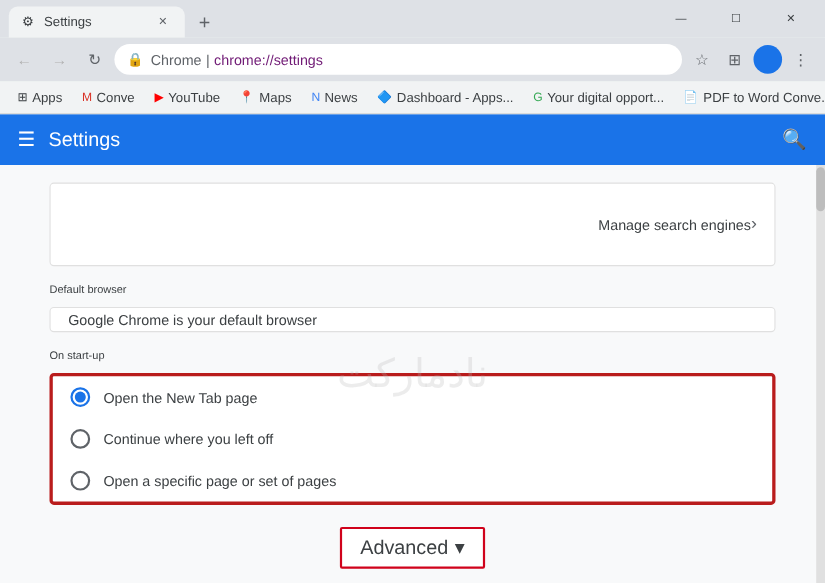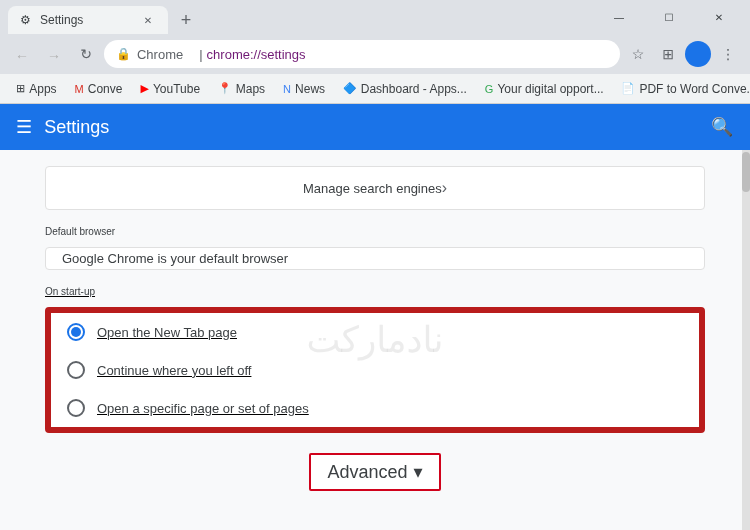--- a/index.html
+++ b/index.html
@@ -38,21 +38,21 @@
     .nav-btn {
       width: 28px; height: 28px; display: flex; align-items: center; justify-content: center;
       border-radius: 50%; cursor: pointer; color: #5f6368; font-size: 14px; background: transparent; border: none;
     }
     .nav-btn.disabled { color: #b0b0b0; cursor: default; }
     .omnibox {
       flex: 1; display: flex; align-items: center; background: white; border-radius: 20px;
       padding: 4px 12px; height: 28px; font-size: 13px; color: #3c4043;
     }
     .omnibox-lock { font-size: 12px; color: #5f6368; margin-right: 6px; }
-    .omnibox-source { color: #5f6368; margin-right: 16px; }
+    .omnibox-source { color: #5f6368; margin-right: 4px; }
     .omnibox-url { color: #701a75; }
     .toolbar-icons { display: flex; align-items: center; gap: 2px; }
     .toolbar-icon {
       width: 28px; height: 28px; display: flex; align-items: center; justify-content: center;
       border-radius: 50%; cursor: pointer; color: #5f6368; font-size: 14px;
     }
     .profile-icon {
       width: 26px; height: 26px; border-radius: 50%; background: #1a73e8;
       display: flex; align-items: center; justify-content: center; color: white; font-size: 12px;
     }
@@ -80,36 +80,36 @@
     .main-content {
       background: #f8f9fa; flex: 1; overflow-y: auto; padding: 0;
       height: calc(530px - 34px - 40px - 30px - 46px);
       position: relative;
     }
     .content-inner { max-width: 660px; margin: 0 auto; padding: 16px 0; }
 
     
     .settings-row {
       background: white; border: 1px solid #e0e0e0; border-radius: 4px;
-      padding: 12px 16px; display: flex; align-items: center; justify-content: center;
+      padding: 28px 16px; display: flex; align-items: center; justify-content: flex-end;
       margin-bottom: 16px; font-size: 13px; color: #3c4043; cursor: pointer;
     }
     .chevron-right { color: #5f6368; font-size: 16px; }
 
     
     .section-title { font-size: 10px; color: #3c4043; margin-bottom: 10px; font-weight: 400; }
 
     
     .info-box {
       background: white; border: 1px solid #e0e0e0; border-radius: 4px;
       padding: 3px 16px; font-size: 13px; color: #3c4043; margin-bottom: 16px;
     }
 
     
-    .startup-section { background: white; border: 6px solid #b91c1c; border-radius: 4px; overflow: hidden; margin-bottom: 20px; }
+    .startup-section { background: white; border: 3px solid #b91c1c; border-radius: 4px; overflow: hidden; margin-bottom: 20px; }
     .radio-option {
       display: flex; align-items: center; padding: 10px 16px; font-size: 13px; color: #3c4043;
       cursor: pointer;
     }
     .radio-circle {
       width: 18px; height: 18px; border-radius: 50%; border: 2px solid #5f6368;
       margin-right: 12px; flex-shrink: 0; display: flex; align-items: center; justify-content: center;
     }
     .radio-circle.selected { border-color: #1a73e8; }
     .radio-inner { width: 10px; height: 10px; border-radius: 50%; background: #1a73e8; }
@@ -228,21 +228,21 @@
       <span class="chevron-right">›</span>
     </div>
 
     <div style="margin-bottom:16px;">
       <div class="section-title">Default browser</div>
       <div class="info-box">
         <span>Google Chrome is your default browser</span>
       </div>
     </div>
 
-    <div style="margin-bottom:20px;text-decoration:underline;">
+    <div style="margin-bottom:20px;">
       <div class="section-title">On start-up</div>
       <div class="startup-section">
         <div class="radio-option">
           <div class="radio-circle selected">
             <div class="radio-inner"></div>
           </div>
           <span>Open the New Tab page</span>
         </div>
         <div class="radio-option">
           <div class="radio-circle"></div>

